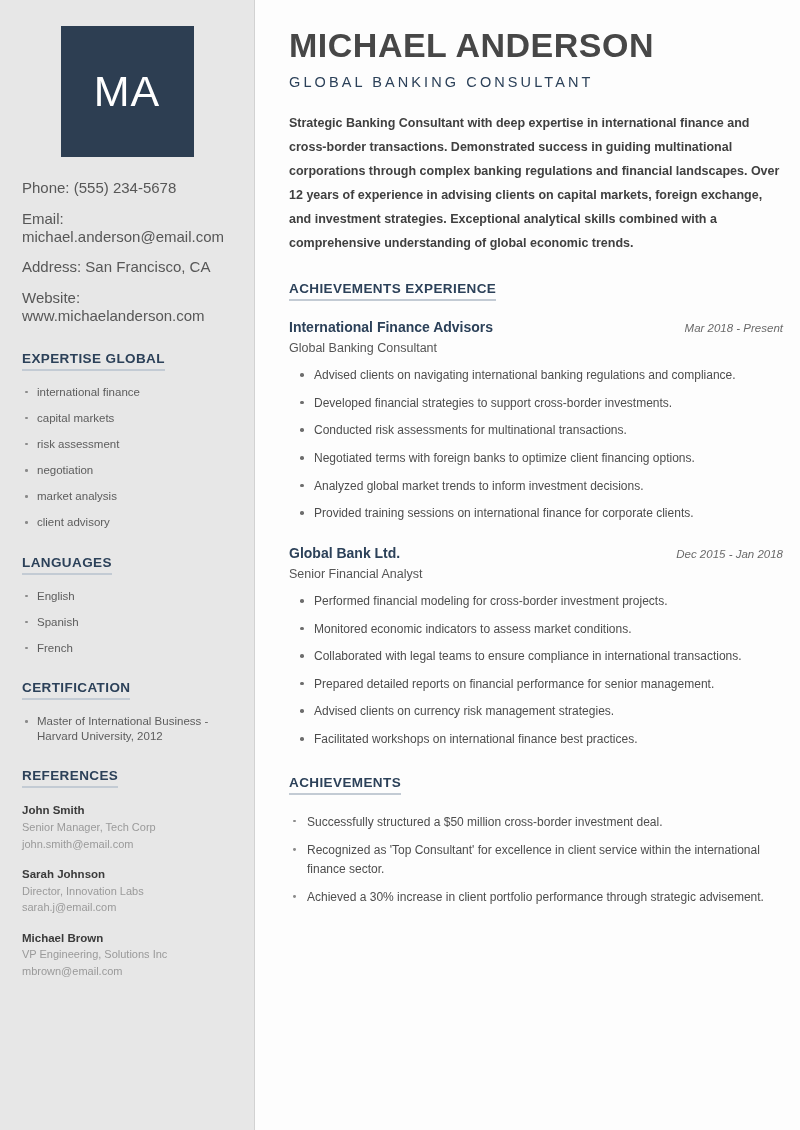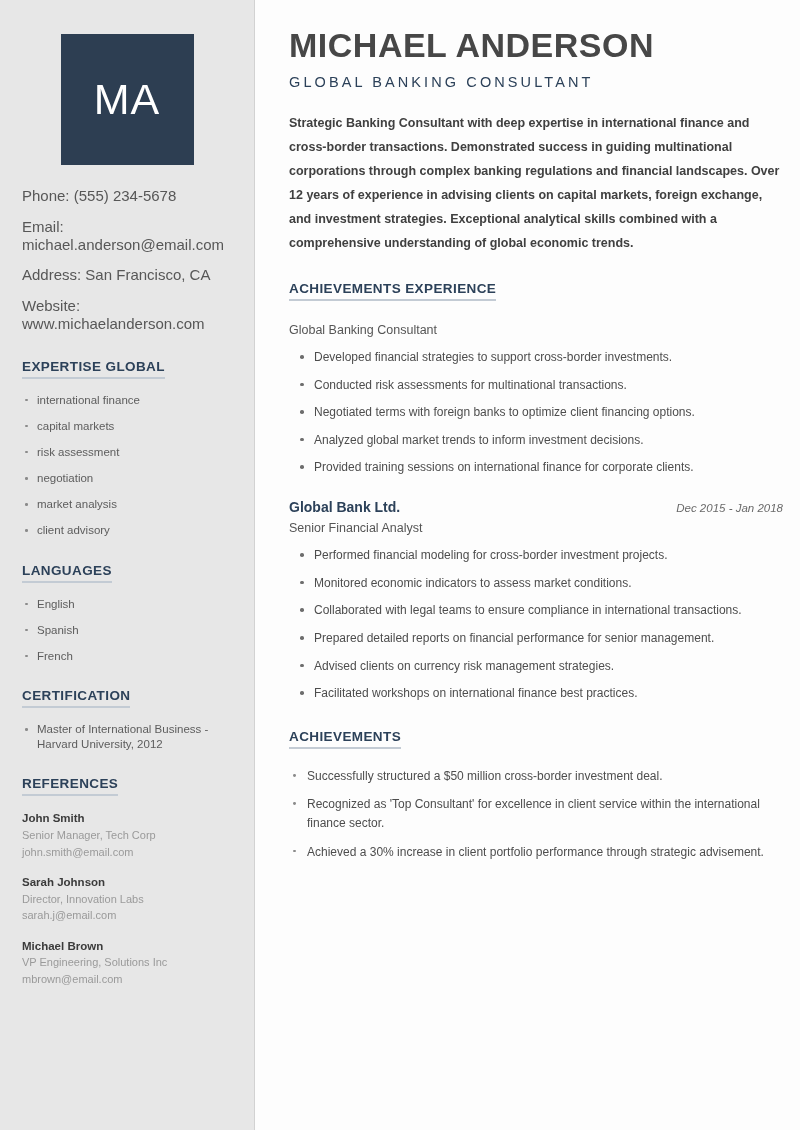--- a/index.html
+++ b/index.html
@@ -20,21 +20,21 @@
   
   .sidebar {
     position: absolute;
     left: 0;
     top: 0;
     width: 255px;
     height: 1130px;
     background: #e7e7e7;
     border-right: 1px solid #d2d2d2;
     box-sizing: border-box;
-    padding: 8px 22px;
+    padding: 0 22px;
   }
   .avatar {
     width: 133px;
     height: 131px;
     margin: 26px auto 0 auto;
     background: #2d3e52;
     color: #ffffff;
     display: flex;
     align-items: center;
     justify-content: center;
@@ -287,22 +287,27 @@
   <main class="main">
 
     <h1 class="name">MICHAEL ANDERSON</h1>
     <div class="job-title-top">GLOBAL BANKING CONSULTANT</div>
     <p class="summary">Strategic Banking Consultant with deep expertise in international finance and cross-border transactions. Demonstrated success in guiding multinational corporations through complex banking regulations and financial landscapes. Over 12 years of experience in advising clients on capital markets, foreign exchange, and investment strategies. Exceptional analytical skills combined with a comprehensive understanding of global economic trends.</p>
 
     <section>
       <h2 class="main-heading">ACHIEVEMENTS EXPERIENCE</h2>
 
       <div class="exp-block">
+        <div class="exp-head">
+          <span class="exp-company">International Finance Advisors</span>
+          <span class="exp-dates">Mar 2018 - Present</span>
+        </div>
         <div class="exp-role">Global Banking Consultant</div>
         <ul class="exp-ul">
+          <li>Advised clients on navigating international banking regulations and compliance.</li>
           <li>Developed financial strategies to support cross-border investments.</li>
           <li>Conducted risk assessments for multinational transactions.</li>
           <li>Negotiated terms with foreign banks to optimize client financing options.</li>
           <li>Analyzed global market trends to inform investment decisions.</li>
           <li>Provided training sessions on international finance for corporate clients.</li>
         </ul>
       </div>
 
       <div class="exp-block">
         <div class="exp-head">

